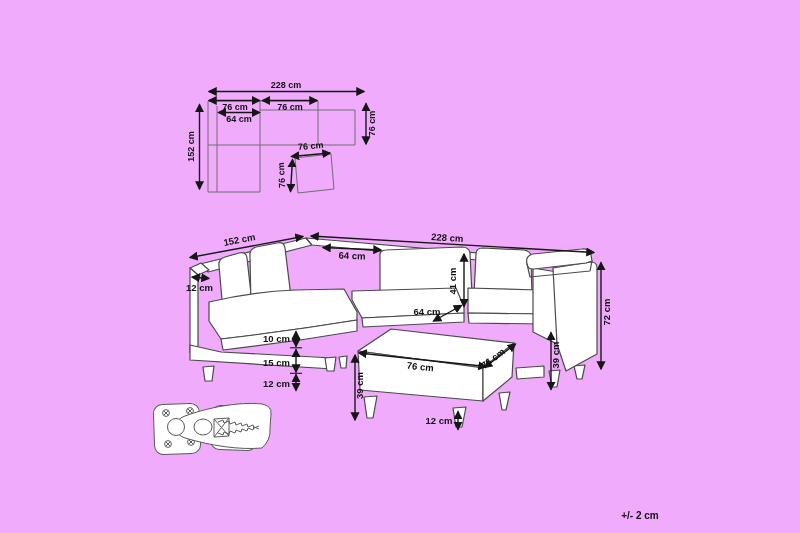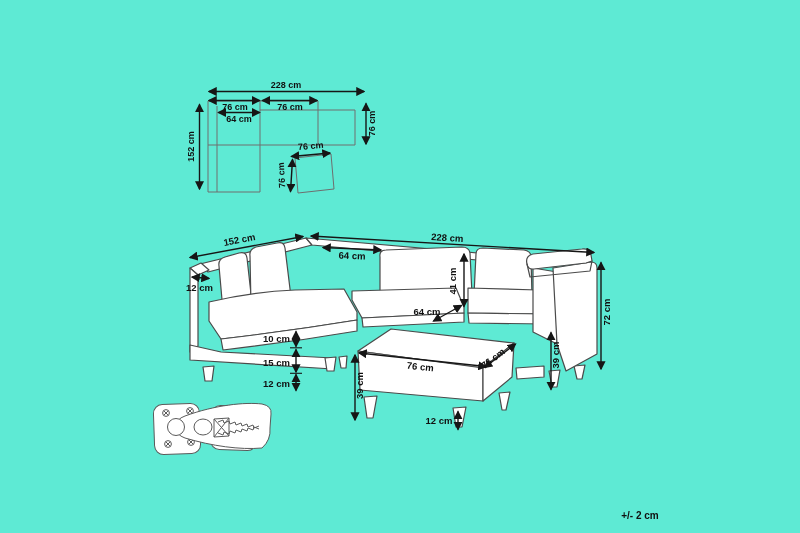--- a/index.html
+++ b/index.html
@@ -1,16 +1,16 @@
 <!DOCTYPE html>
 <html><head>
 <meta charset="utf-8">
 <style>
   html,body{margin:0;padding:0;background:#ffffff;}
-  .canvas{position:relative;width:800px;height:533px;background:#5eead4;overflow:hidden;
+  .canvas{position:relative;width:800px;height:533px;background:#f0abfc;overflow:hidden;
           font-family:"Liberation Sans", sans-serif;}
   svg{display:block;}
   .sofa{stroke:#4a4a4a;stroke-width:1.2;fill:#ffffff;stroke-linejoin:round;stroke-linecap:round;}
   .sofa-line{stroke:#4a4a4a;stroke-width:1.2;fill:none;stroke-linejoin:round;stroke-linecap:round;}
   .plan{stroke:#6e6e6e;stroke-width:1;fill:none;}
   .hw{stroke:#5a5a5a;stroke-width:1;fill:#ffffff;stroke-linejoin:round;}
   .hw-line{stroke:#5a5a5a;stroke-width:1;fill:none;stroke-linejoin:round;}
   .dim{stroke:#161616;stroke-width:1.4;fill:none;}
   .tick{stroke:#161616;stroke-width:1.1;}
   .lbl{font-family:"Liberation Sans", sans-serif;font-weight:bold;fill:#111111;}

